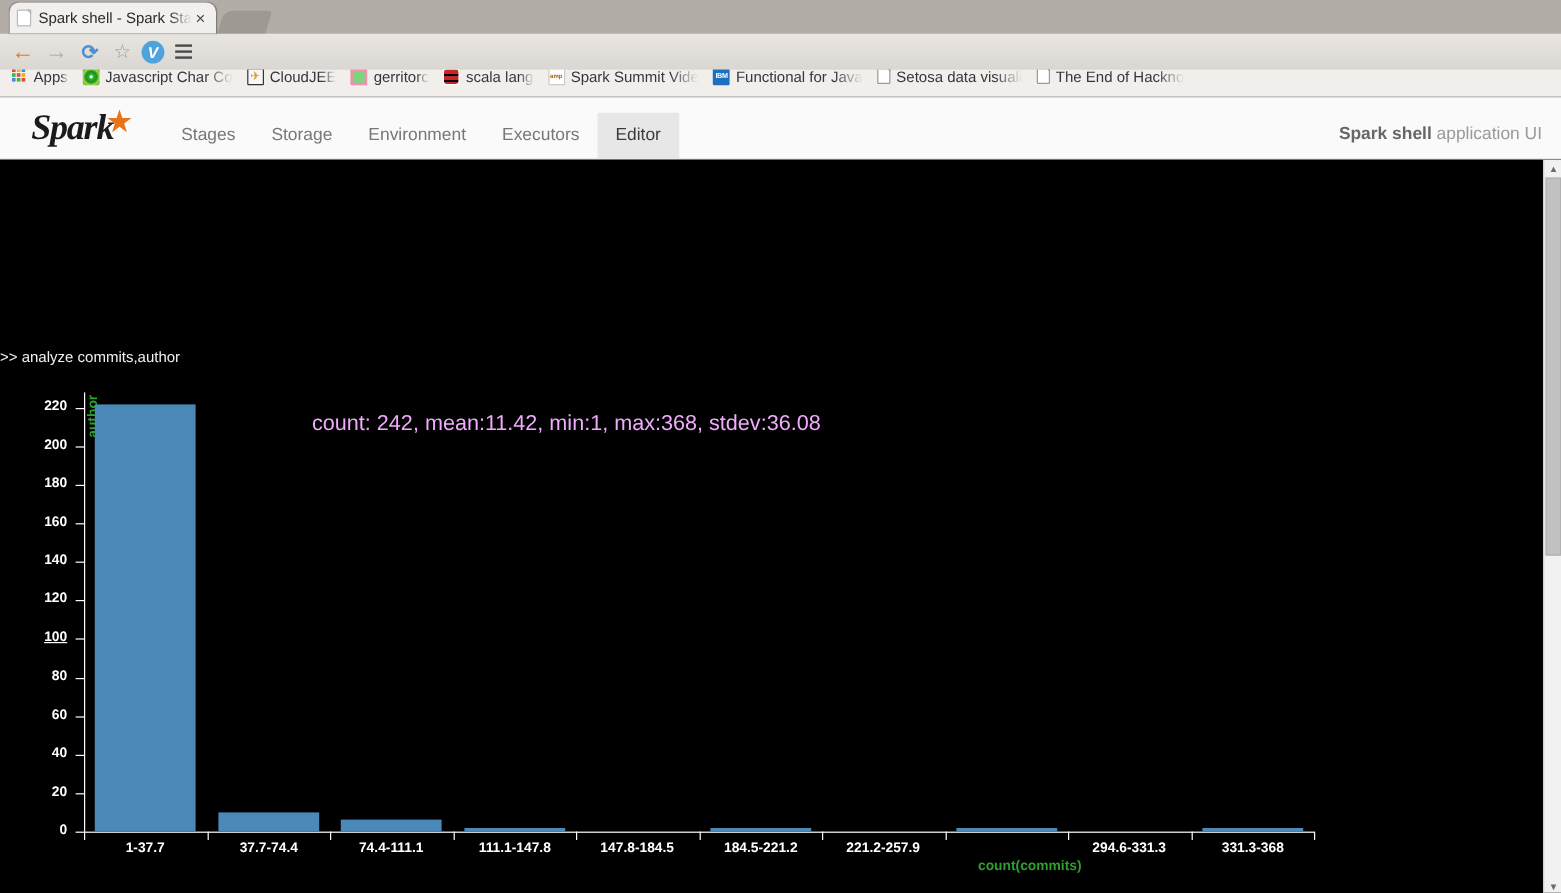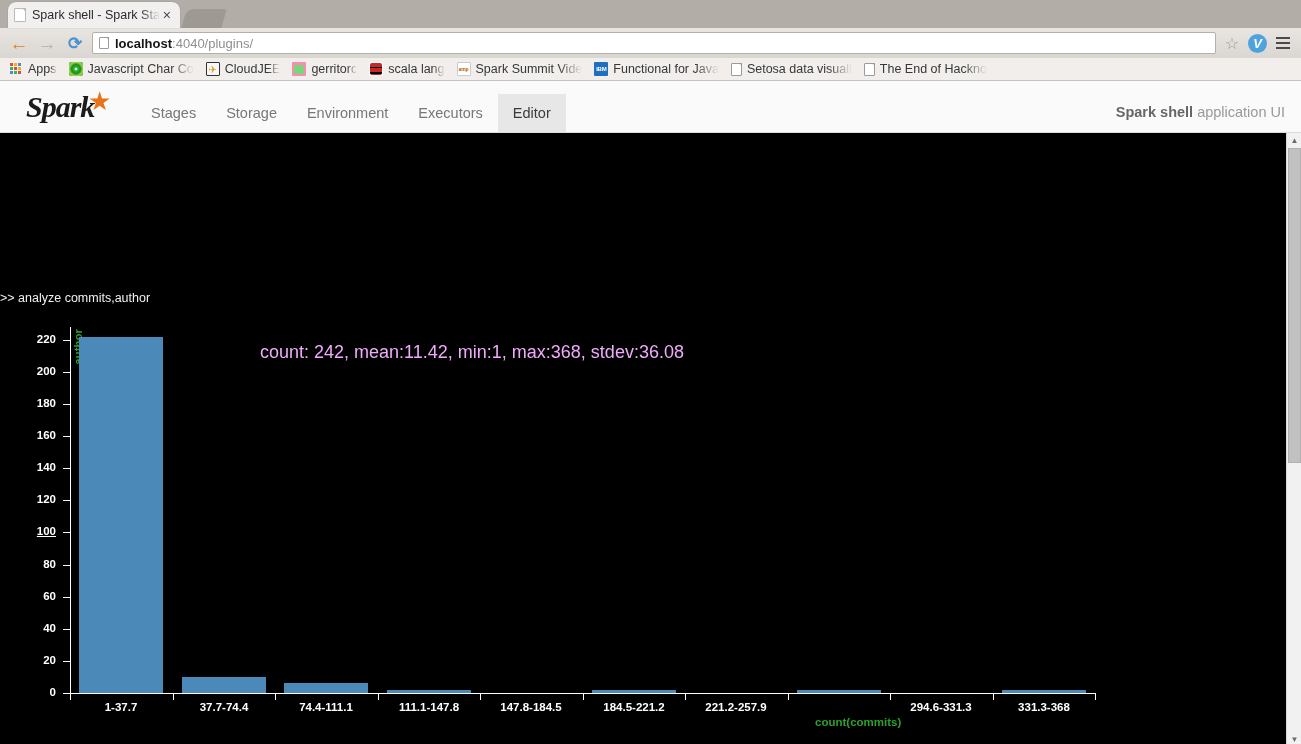--- a/index.html
+++ b/index.html
@@ -73,21 +73,21 @@
     font-size:13px; font-weight:bold; display:flex; align-items:center; justify-content:center;
     font-style:italic;
   }
   .menu-btn { width:20px; display:flex; flex-direction:column; gap:3px; align-items:center; }
   .menu-btn i { display:block; width:14px; height:2px; background:#4a4a4a; }
 
   .bookmarks {
     height:23px; display:flex; align-items:center; gap:0px; padding-left:6px;
     background:#f1eeeb; border-bottom:1px solid #c6c2bd; overflow:hidden;
   }
-  .bm { display:flex; align-items:center; gap:5px; padding:0 8px 0 4px; height:24px; white-space:nowrap; }
+  .bm { display:flex; align-items:flex-start; gap:5px; padding:0 8px 0 4px; height:24px; white-space:nowrap; }
   .bm-label {
     font-size:12.5px; color:#35373a; max-width:118px; overflow:hidden; display:block;
     -webkit-mask-image:linear-gradient(to right,#000 78%,transparent 100%);
     mask-image:linear-gradient(to right,#000 78%,transparent 100%);
   }
   .bm-label.wide { max-width:124px; }
   .ico { width:14px; height:14px; flex:0 0 auto; position:relative; border-radius:1px; }
   .ico-apps { display:grid; grid-template-columns:repeat(3,3px); grid-template-rows:repeat(3,3px);
               gap:1px; width:13px; height:13px; }
   .ico-apps s { display:block; width:3px; height:3px; }
@@ -179,24 +179,20 @@
     <span class="nav-btn">
       <span class="arrow-back">←</span>
     </span>
     <span class="nav-btn">
       <span class="arrow-fwd">→</span>
     </span>
     <span class="nav-btn">
       <span class="reload">⟳</span>
     </span>
 
-    <div class="omnibox">
-      <span class="page-icon"></span>
-      <span class="url"><b>localhost</b><span>:4040/plugins/</span></span>
-    </div>
 
     <span class="star-btn">☆</span>
     <span class="ext-icon">V</span>
     <span class="menu-btn">
         <i></i>
         <i></i>
         <i></i>
       </span>
   </div>
 

